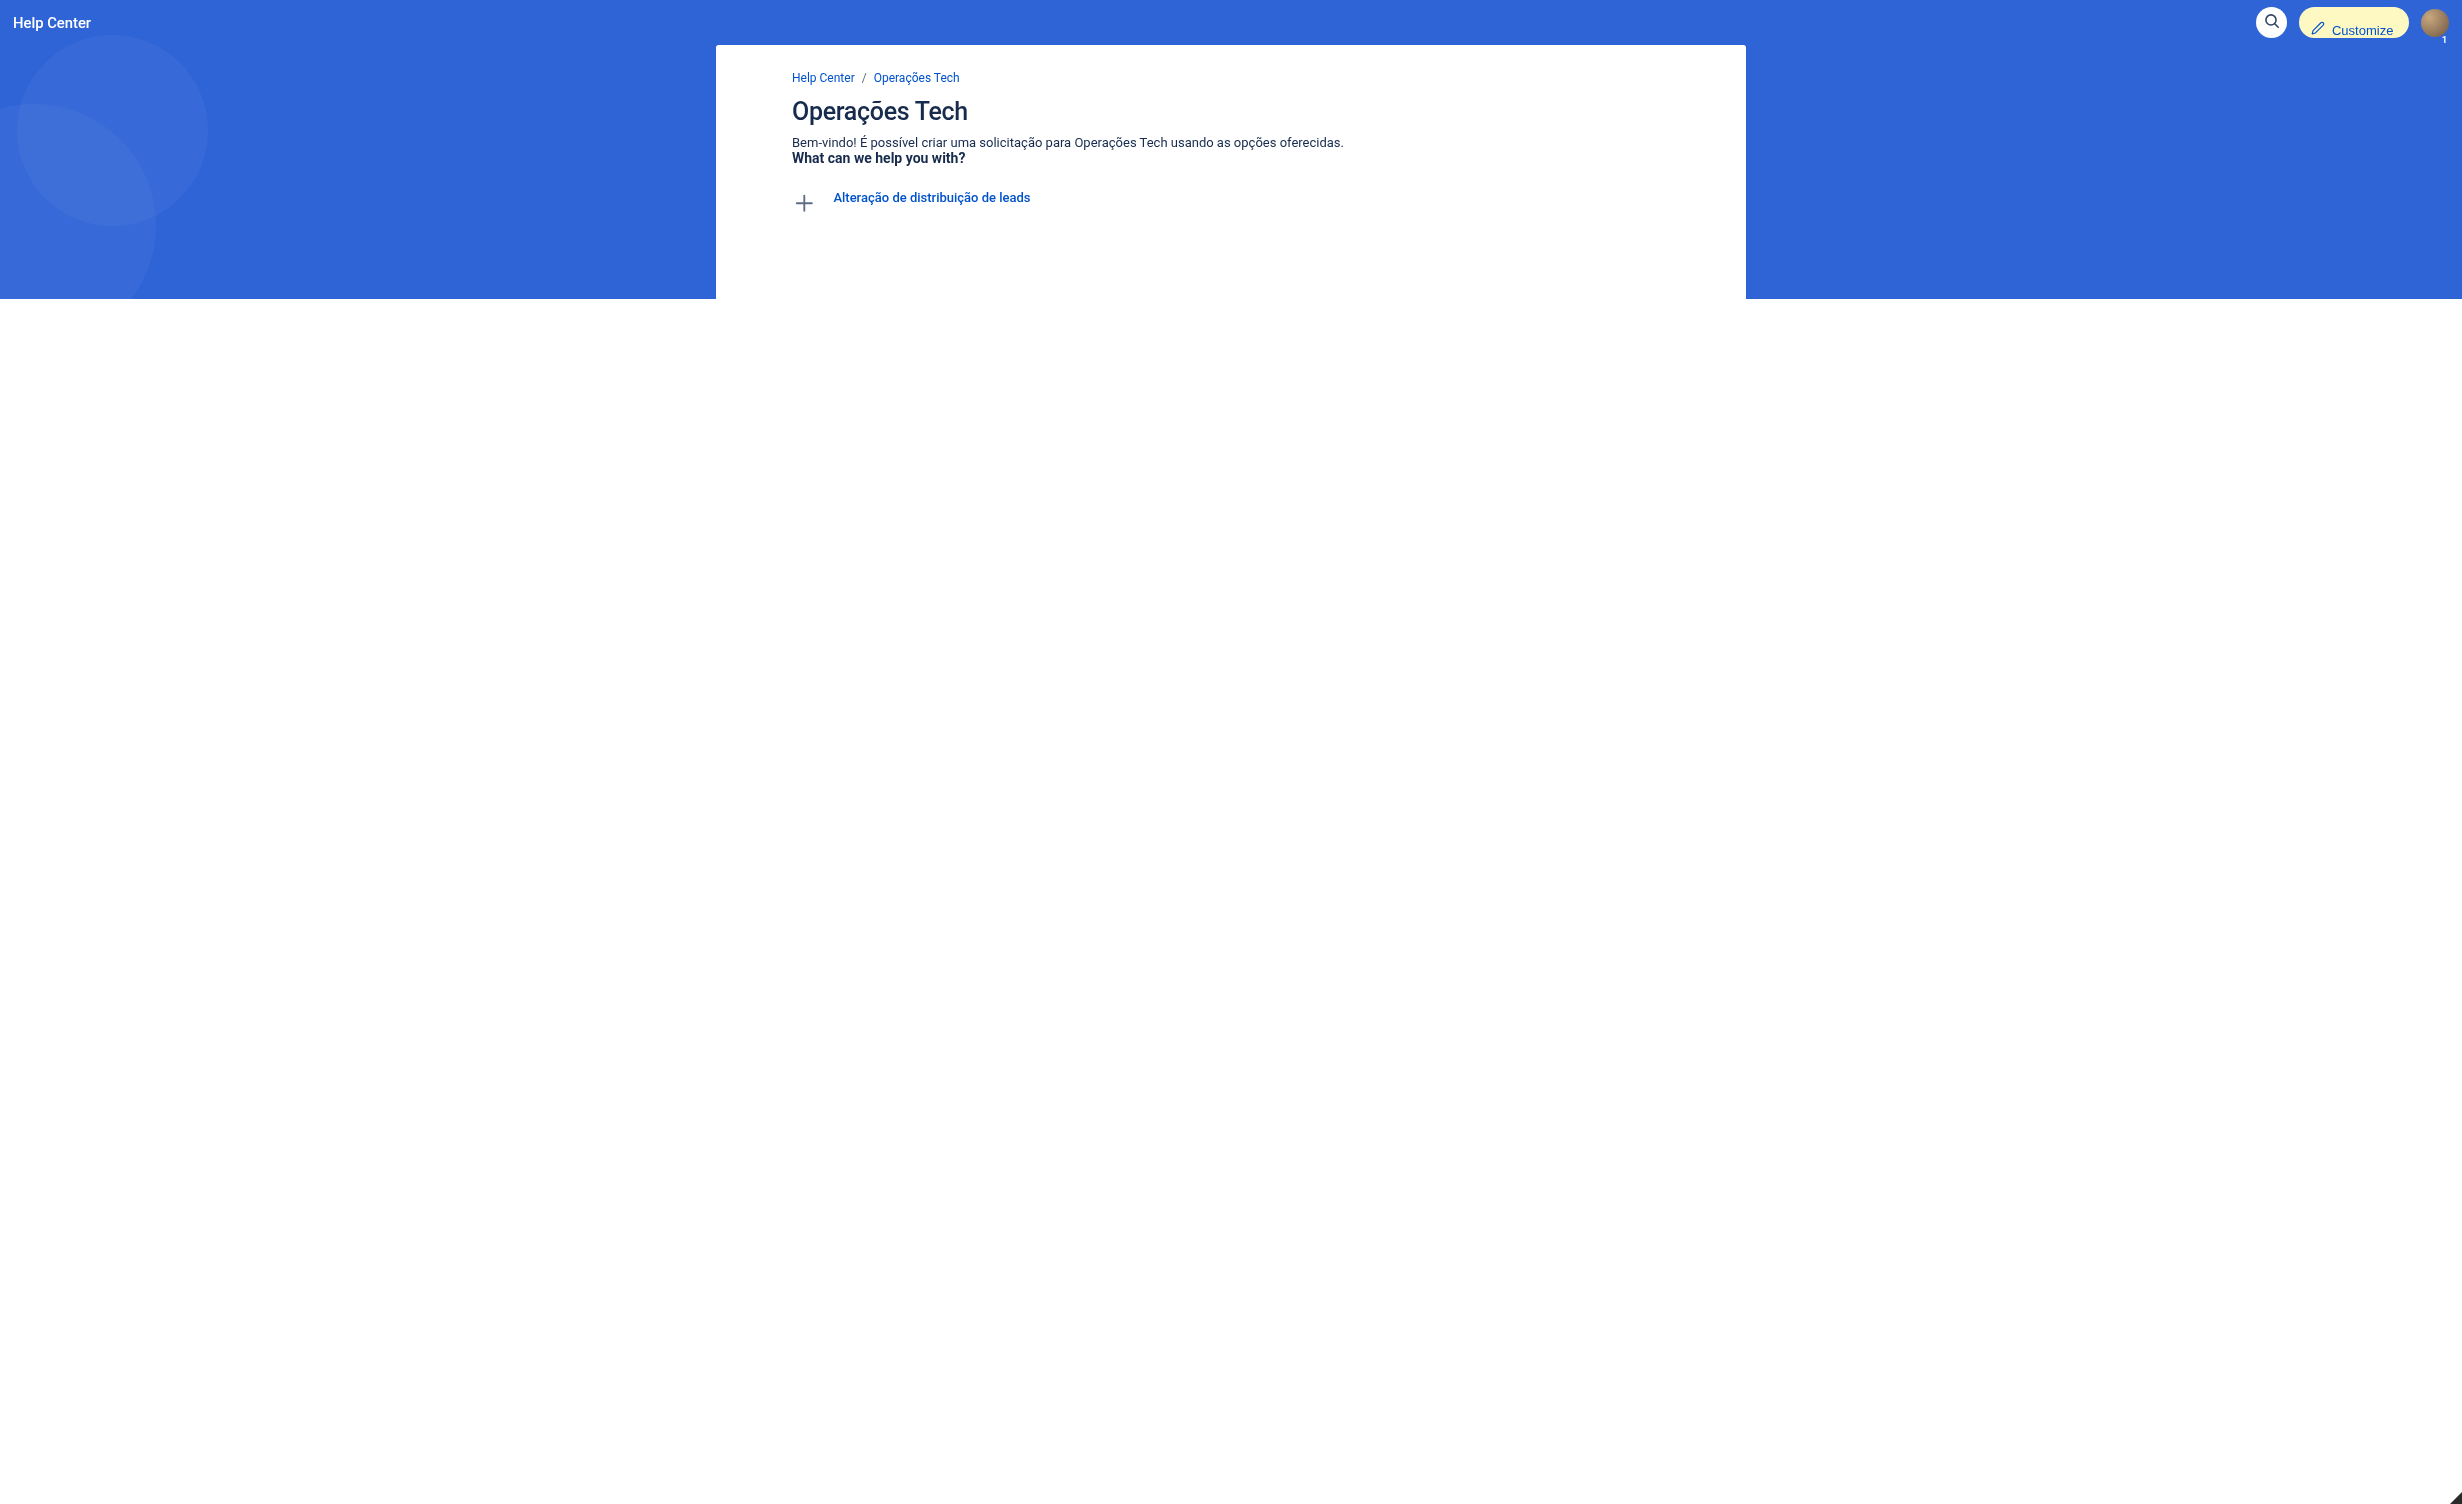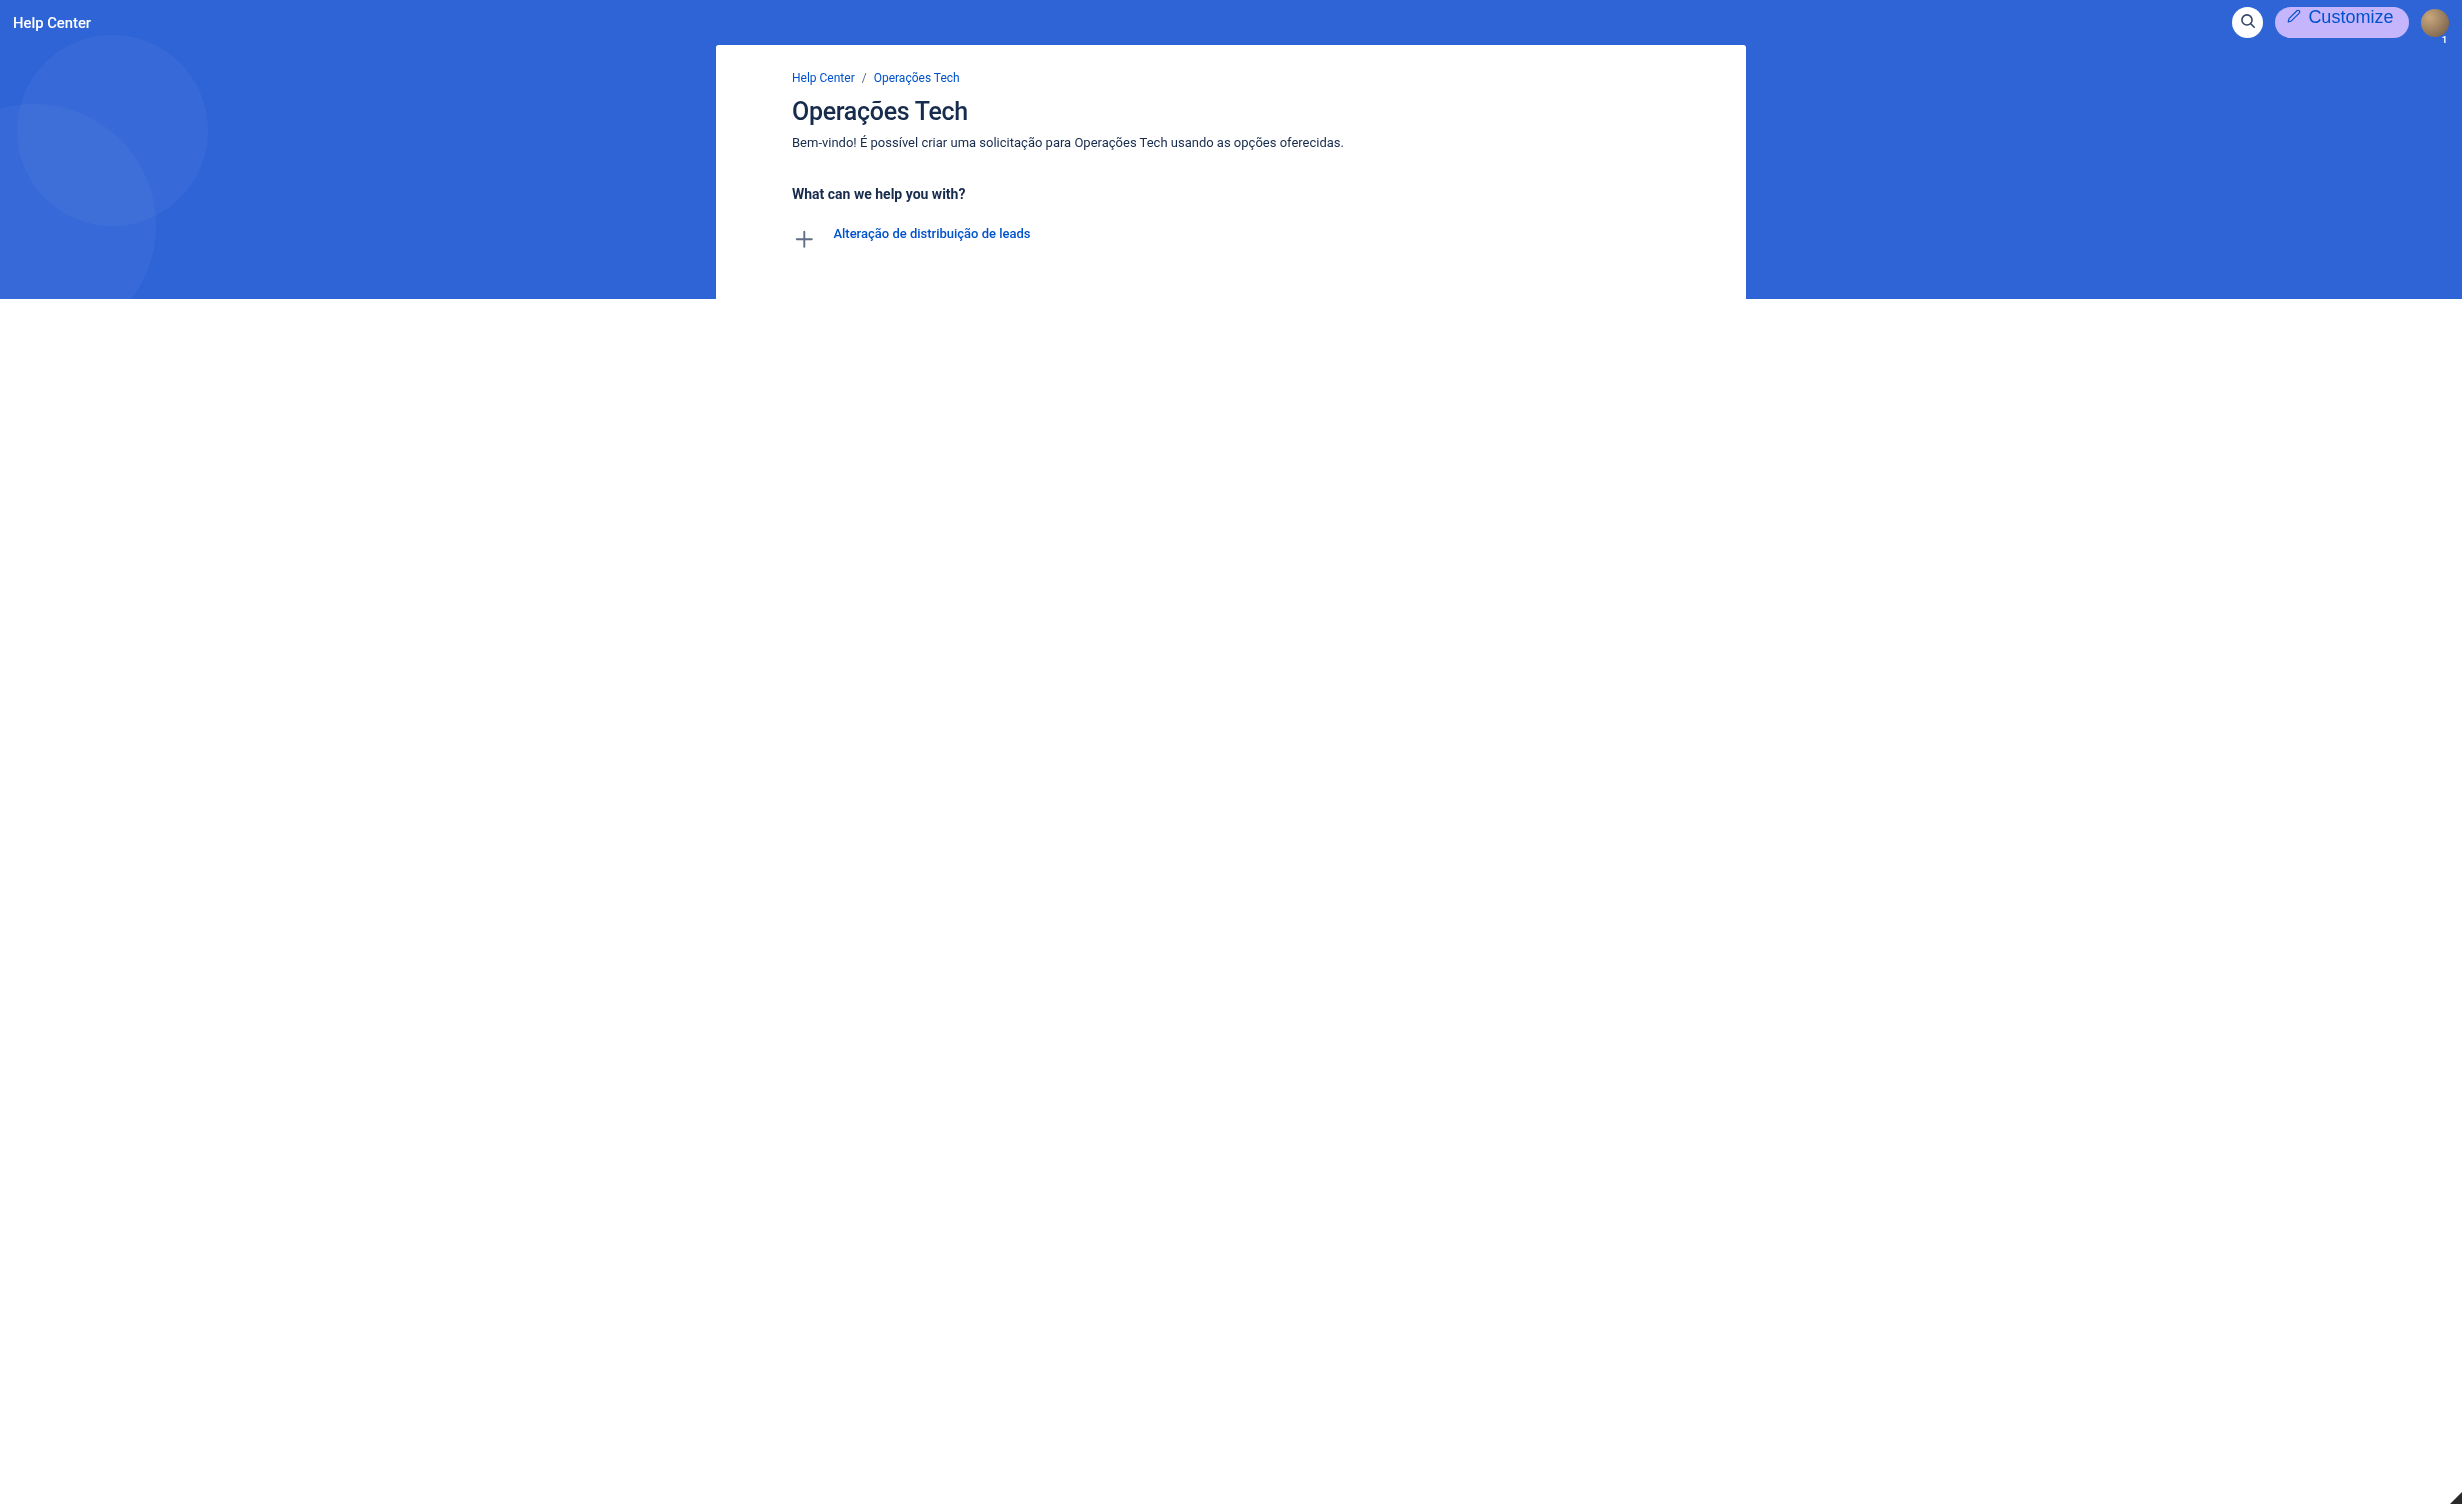--- a/index.html
+++ b/index.html
@@ -65,29 +65,29 @@
       background: #ffffff;
       border: none;
       display: flex;
       align-items: center;
       justify-content: center;
       cursor: pointer;
     }
     .customize-btn {
       height: 31px;
       border-radius: 15.6px;
-      background: #c4b5fd;
+      background: #fef9c3;
       border: none;
       display: flex;
-      align-items: flex-start;
+      align-items: flex-end;
       gap: 7px;
       padding: 0 15.6px 0 12px;
       cursor: pointer;
       color: #0052CC;
-      font-size: 18px;
+      font-size: 13px;
       font-weight: 500;
     }
     .avatar {
       width: 28px;
       height: 28px;
       border-radius: 50%;
       background: radial-gradient(circle at 30% 30%, #c9a87e, #6d5642);
       cursor: pointer;
       position: relative;
     }
@@ -124,21 +124,20 @@
     .page-title {
       font-size: 25px;
       font-weight: 500;
       color: #172B4D;
       margin-bottom: 8.7px;
       letter-spacing: -0.3px;
     }
     .page-desc {
       font-size: 13px;
       color: #172B4D;
-      margin-bottom: 36px;
     }
     .section-title {
       font-size: 14px;
       font-weight: 700;
       color: #172B4D;
       margin-bottom: 24px;
     }
     .request-list {
       display: flex;
       flex-direction: column;

